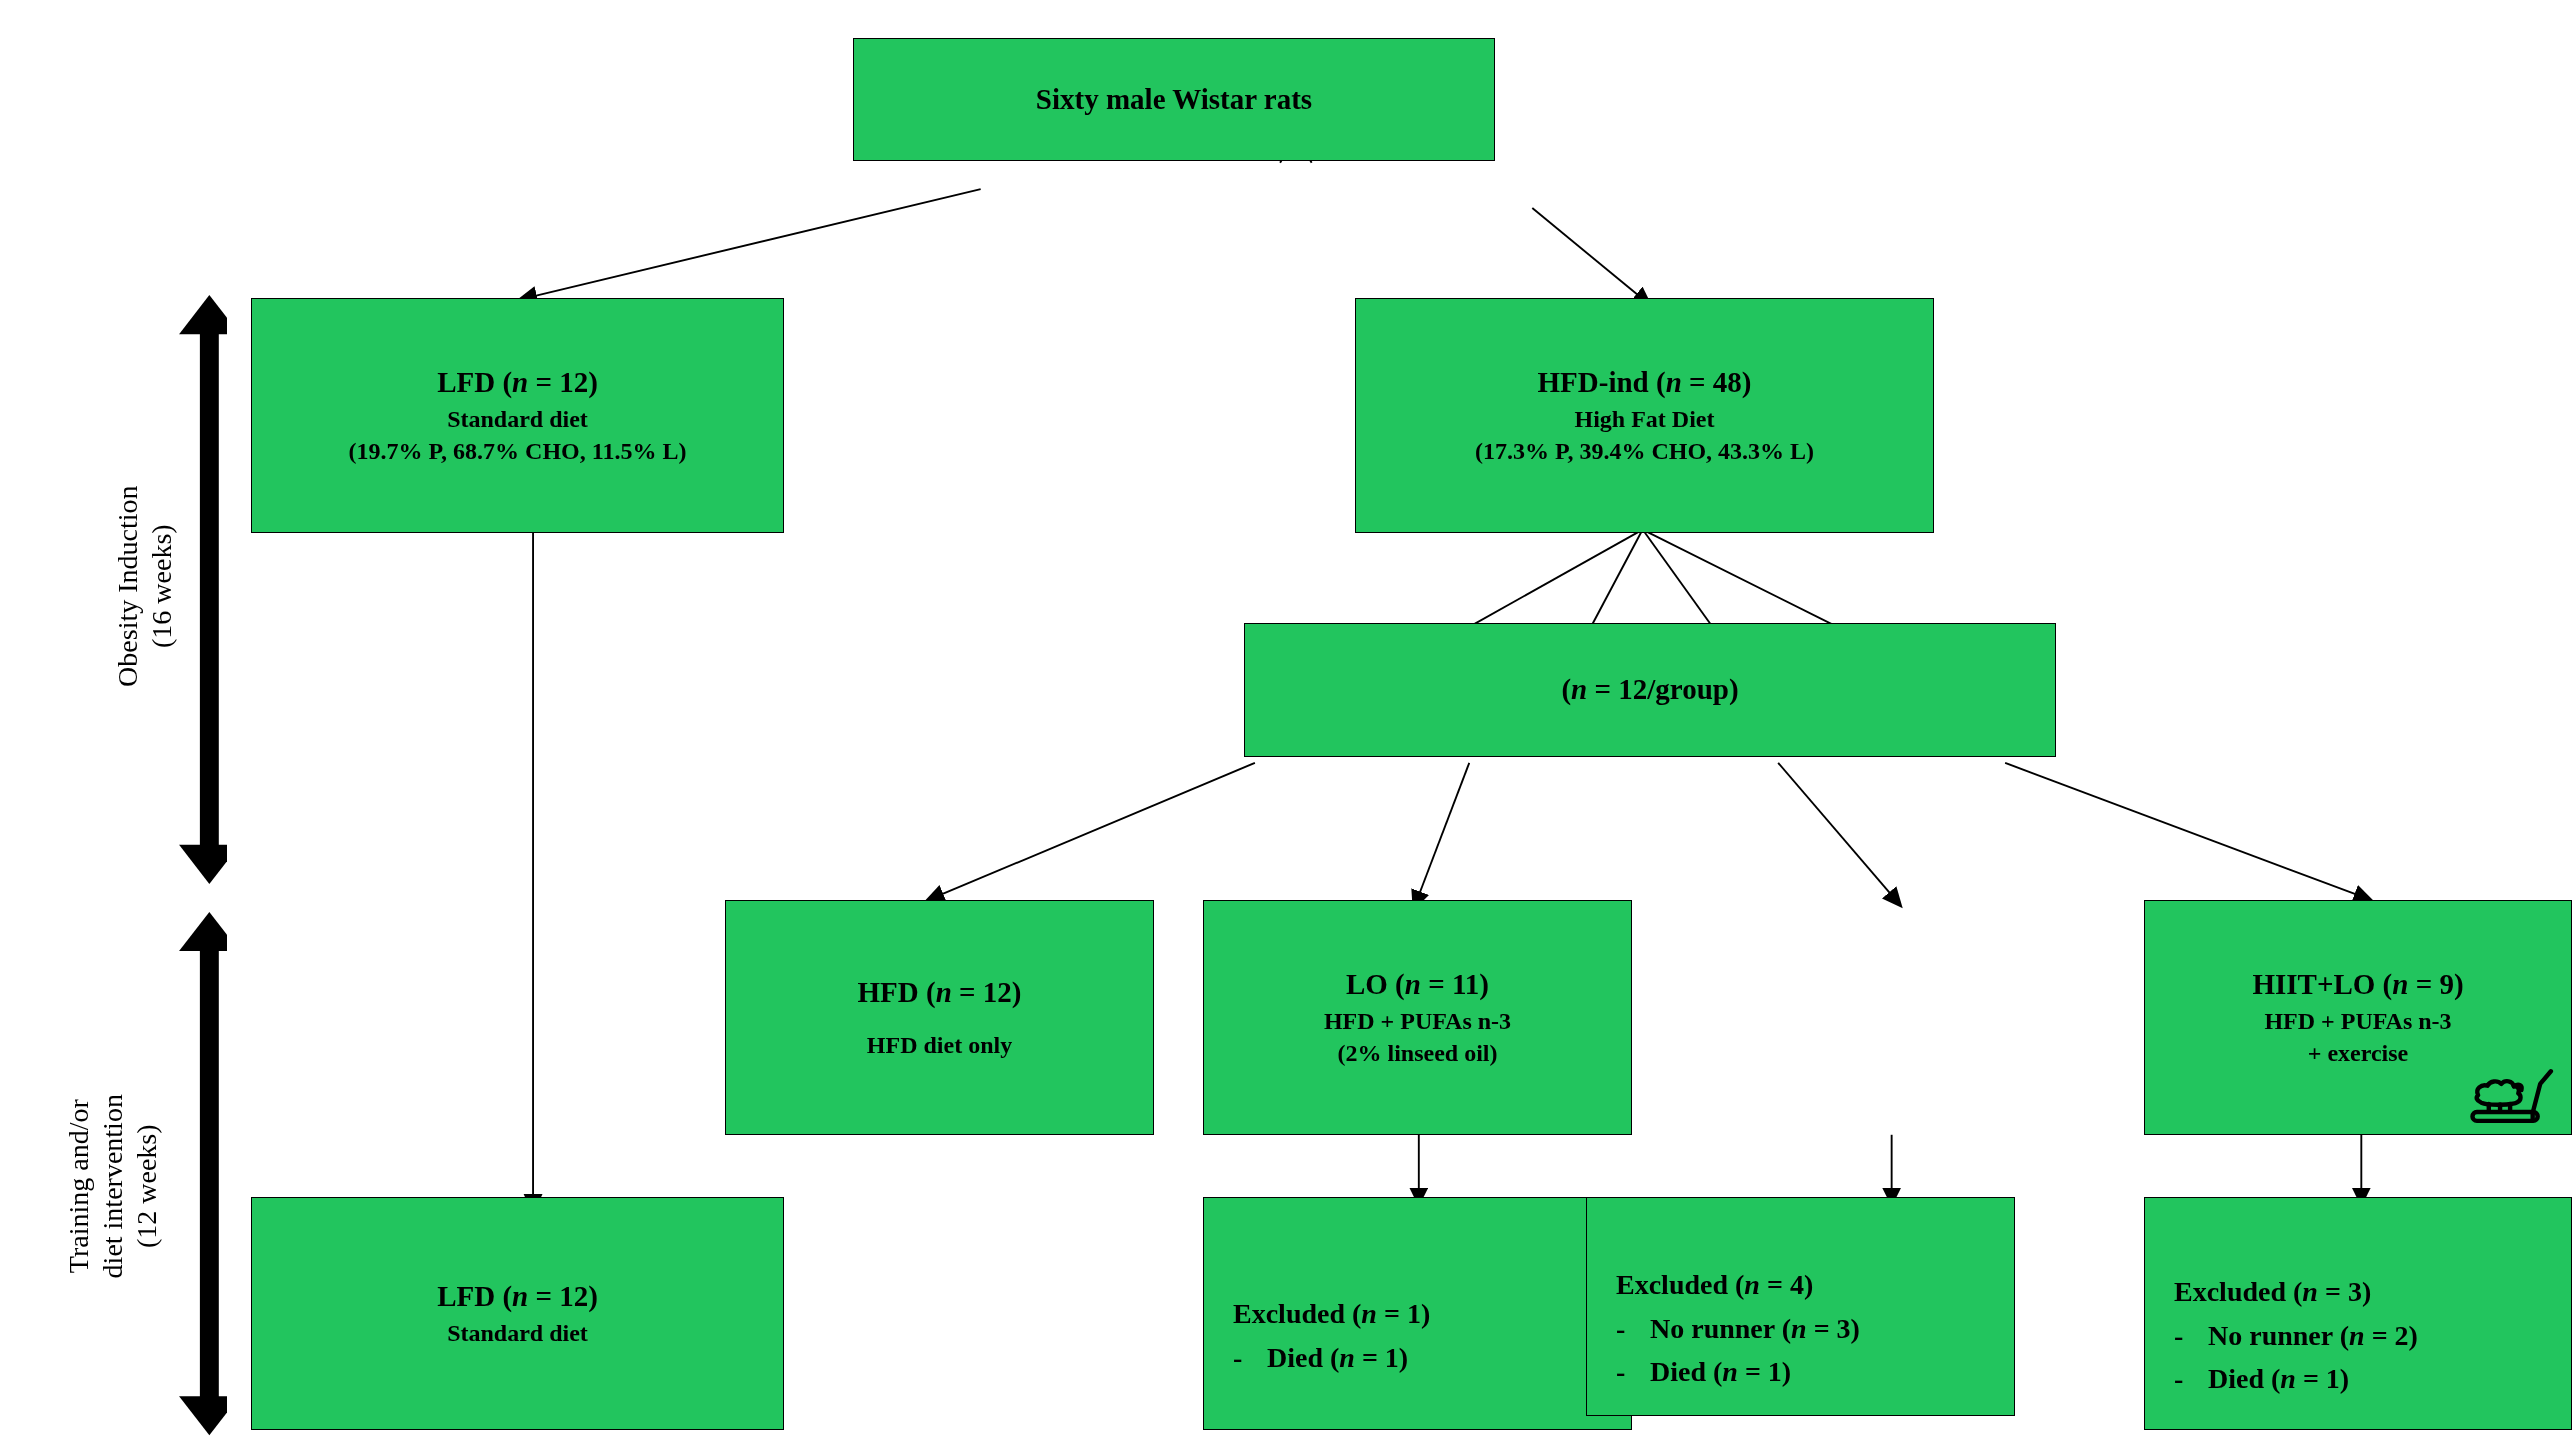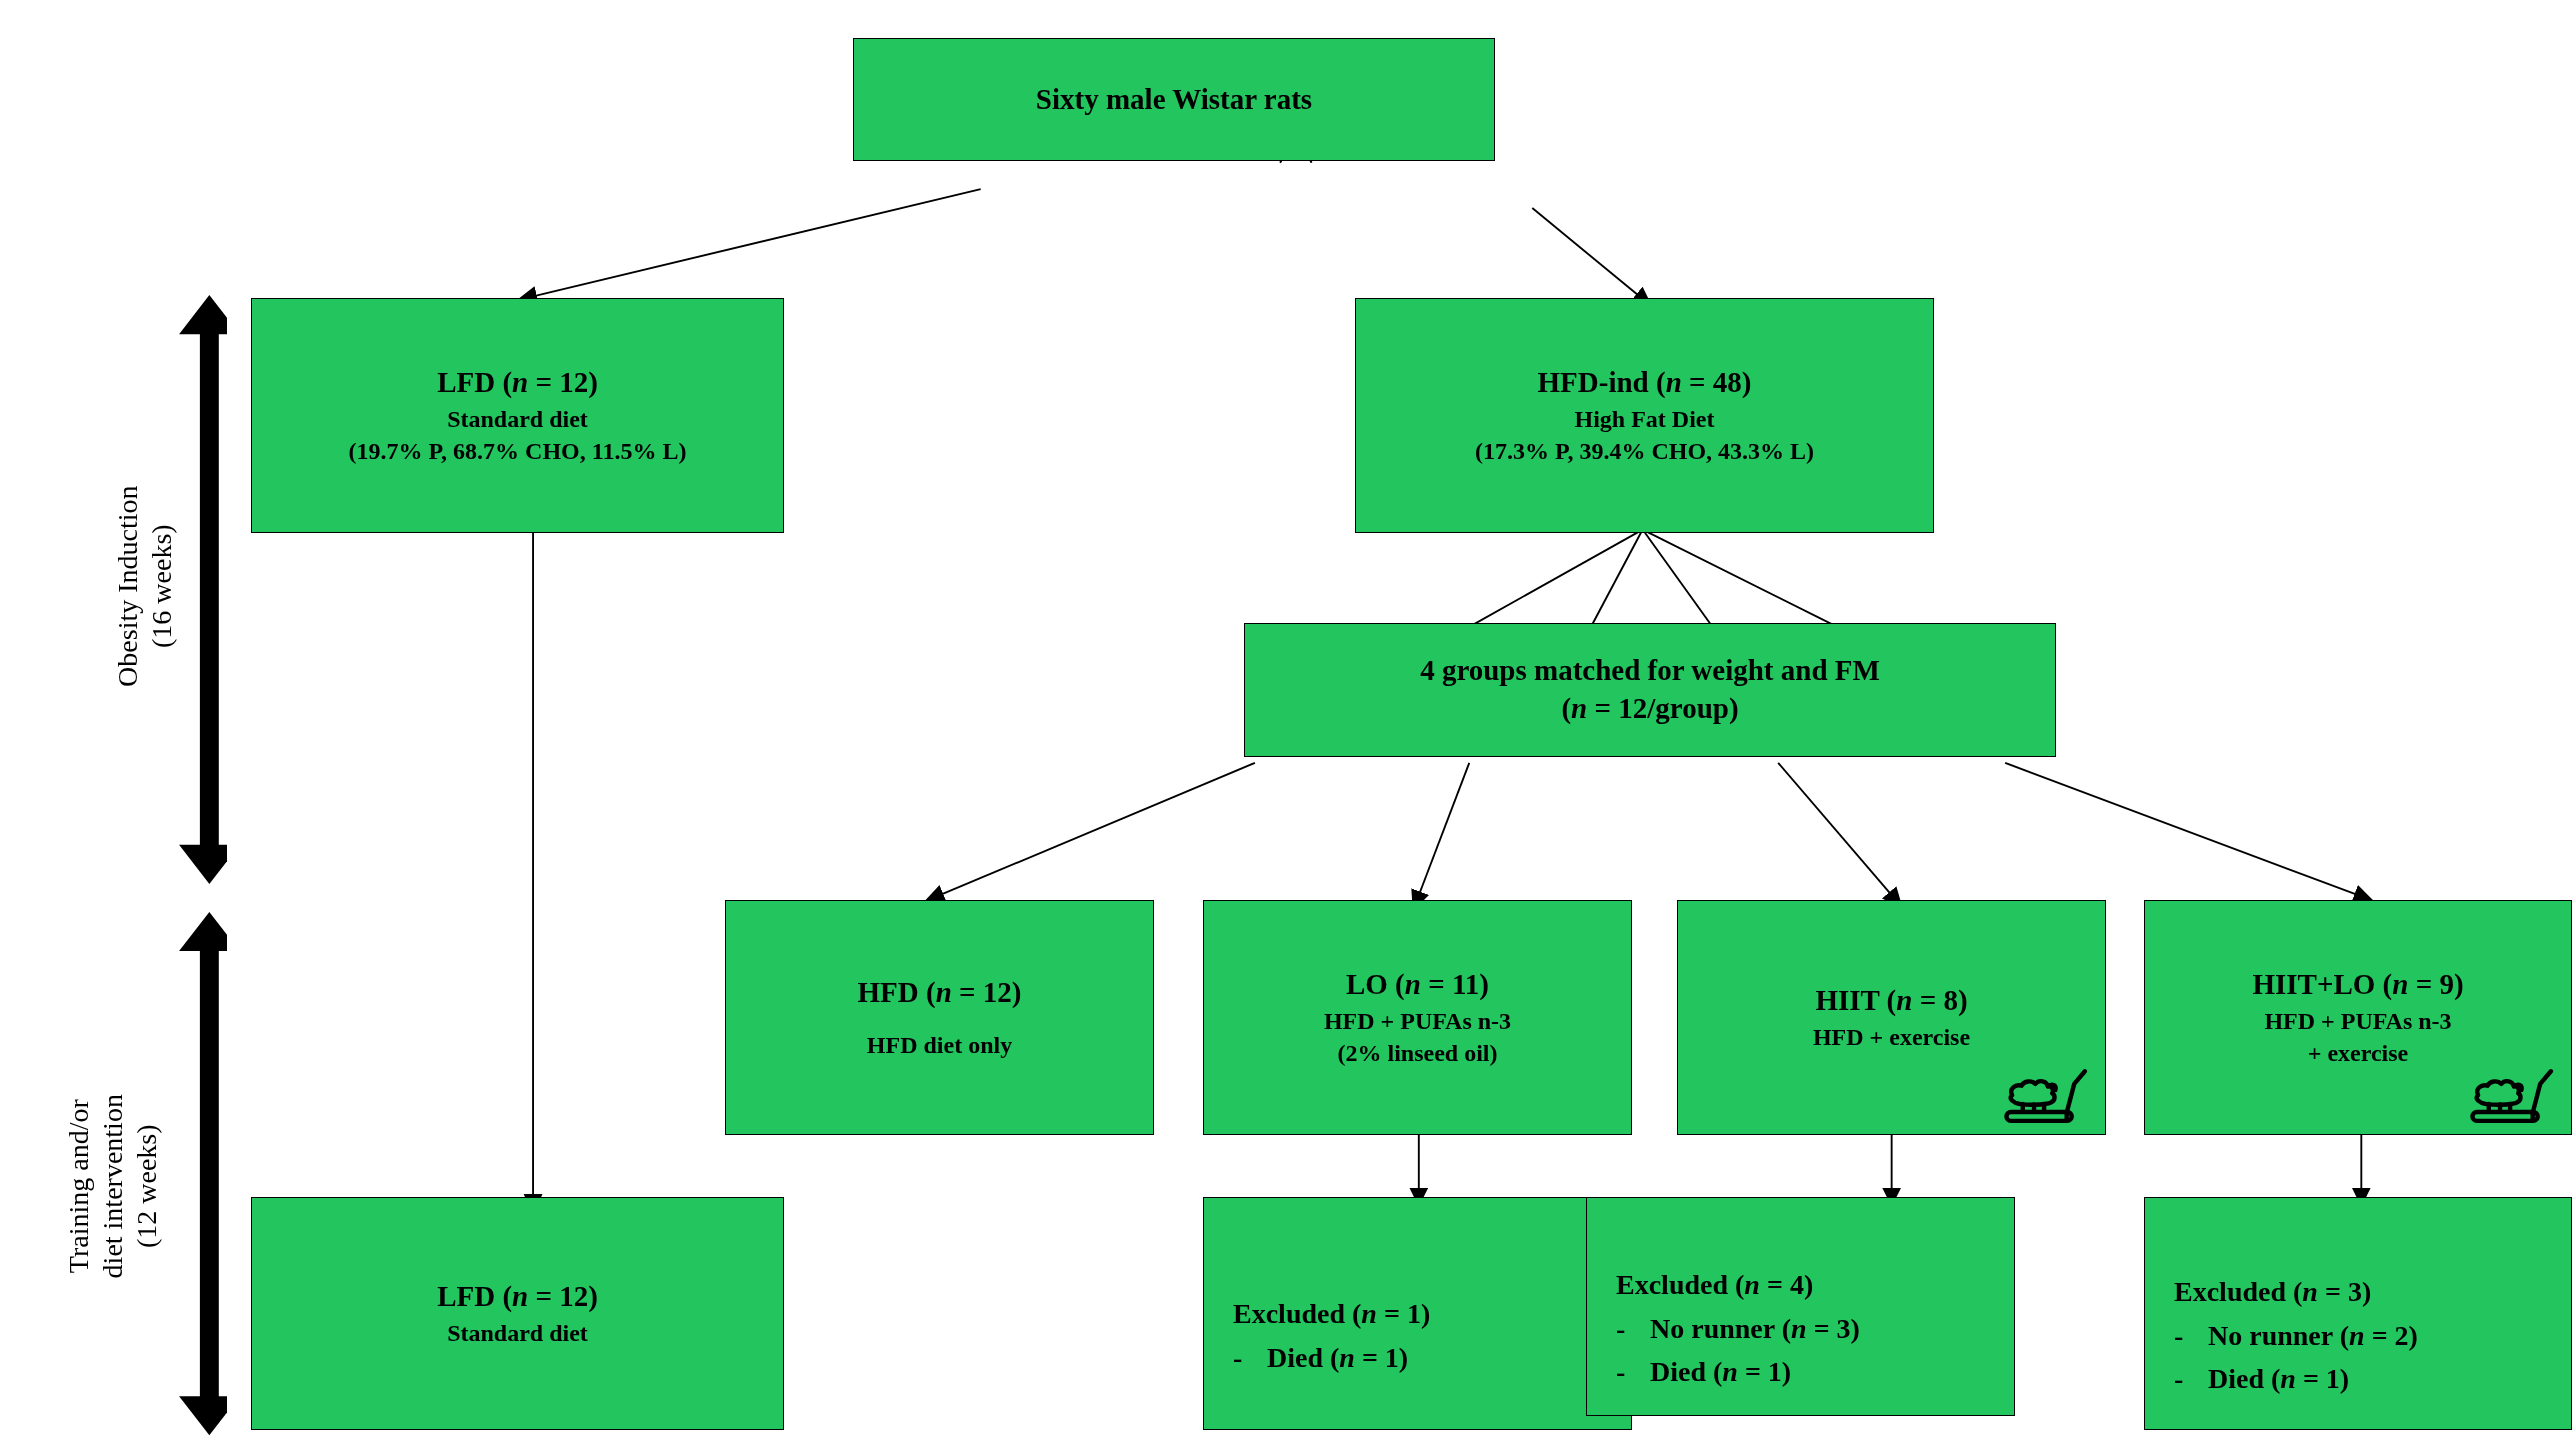--- a/index.html
+++ b/index.html
@@ -159,57 +159,40 @@
 
   <div class="box" style="left:1355px;top:298px;width:579px;height:235px;">
     <div class="title">
       <span>HFD-ind (</span><span class="ital">n</span><span> = 48)</span>
     </div>
     <span class="ln sub">High Fat Diet</span>
     <span class="ln sub">(17.3% P, 39.4% CHO, 43.3% L)</span>
   </div>
 
   <div class="box" style="left:1244px;top:623px;width:812px;height:134px;">
-    <span class="ln t-big">4 groups matched for weight and FM</span>
     <div class="t-big">
       <span>(</span><span class="ital">n</span><span> = 12/group)</span>
     </div>
   </div>
 
   <div class="box" style="left:725px;top:900px;width:429px;height:235px;gap:16px;">
     <div class="title">
       <span>HFD (</span><span class="ital">n</span><span> = 12)</span>
     </div>
     <span class="ln sub">HFD diet only</span>
   </div>
 
   <div class="box" style="left:1203px;top:900px;width:429px;height:235px;">
     <div class="title">
       <span>LO (</span><span class="ital">n</span><span> = 11)</span>
     </div>
     <span class="ln sub">HFD + PUFAs n-3</span>
     <span class="ln sub">(2% linseed oil)</span>
   </div>
 
-  <div class="box" style="left:1677px;top:900px;width:429px;height:235px;">
-    <div class="title">
-      <span>HIIT (</span><span class="ital">n</span><span> = 8)</span>
-    </div>
-    <span class="ln sub">HFD + exercise</span>
-    <svg class="tread" style="right:8.8px;bottom:5px;" viewBox="0 0 150 110">
-      <g fill="none" stroke="#000" stroke-width="7" stroke-linecap="round" stroke-linejoin="round">
-        <path d="M17,56 C12,46 22,38 32,41 C36,33 48,32 54,38 C60,31 72,33 74,42 C80,41 84,47 81,53 C86,56 86,64 80,67 C72,72 34,73 22,68 C14,64 13,60 17,56 Z"></path>
-        <path d="M74,42 C82,36 88,41 86,48"></path>
-        <path d="M34,70 L34,80 M52,71 L52,80 M68,70 L68,80"></path>
-        <path d="M104,84 L116,38 L133,18"></path>
-        <path d="M104,84 L104,94"></path>
-        <rect x="8" y="83" width="104" height="14" rx="7"></rect>
-      </g>
-    </svg>
-  </div>
 
   <div class="box" style="left:2144px;top:900px;width:428px;height:235px;">
     <div class="title">
       <span>HIIT+LO (</span><span class="ital">n</span><span> = 9)</span>
     </div>
     <span class="ln sub">HFD + PUFAs n-3</span>
     <span class="ln sub">+ exercise</span>
     <svg class="tread" style="right:8.8px;bottom:5px;" viewBox="0 0 150 110">
       <g fill="none" stroke="#000" stroke-width="7" stroke-linecap="round" stroke-linejoin="round">
         <path d="M17,56 C12,46 22,38 32,41 C36,33 48,32 54,38 C60,31 72,33 74,42 C80,41 84,47 81,53 C86,56 86,64 80,67 C72,72 34,73 22,68 C14,64 13,60 17,56 Z"></path>

